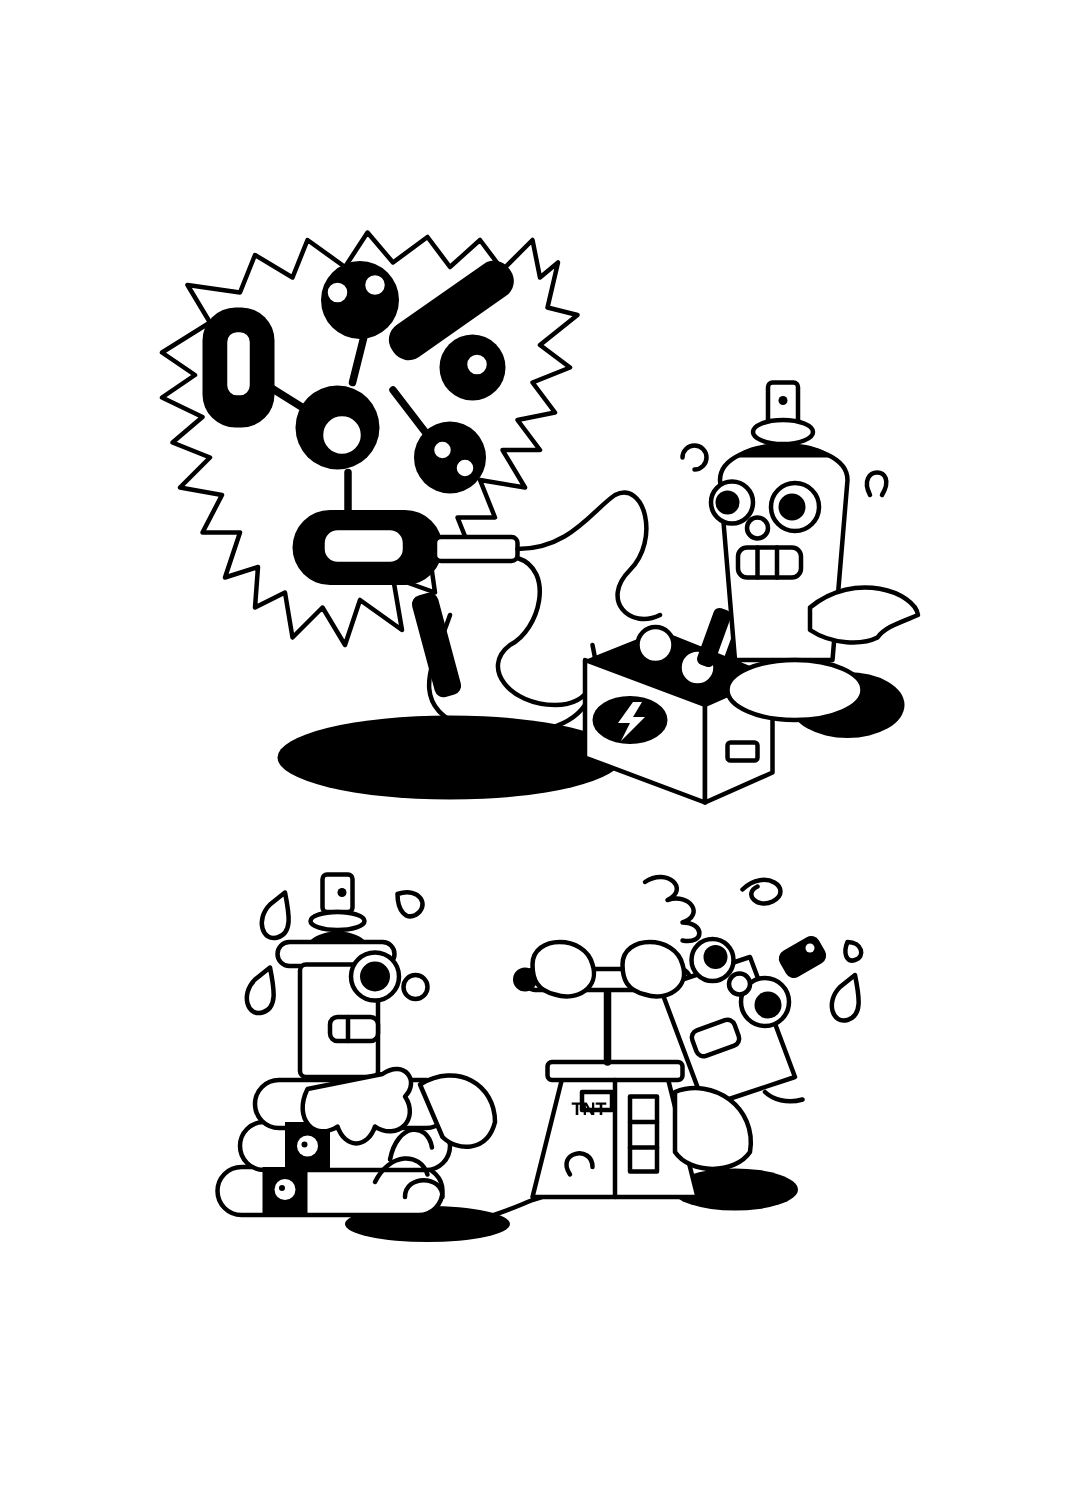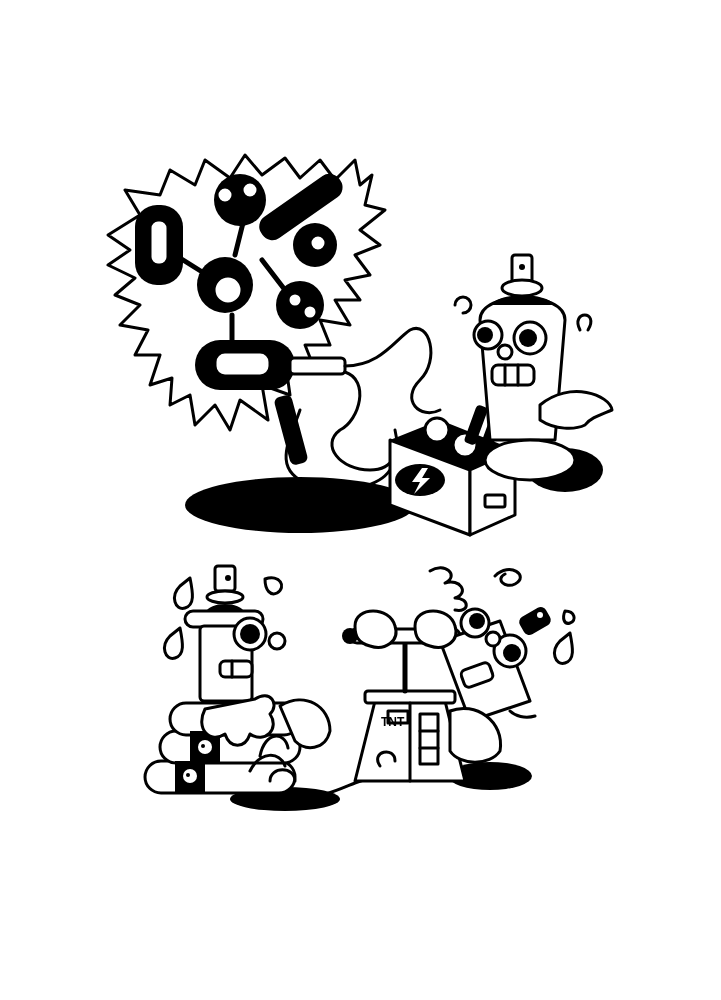--- a/index.html
+++ b/index.html
@@ -80,21 +80,21 @@
       <line class="o" x1="505" y1="365" x2="505" y2="385"></line>
       <line class="o" x1="518" y1="365" x2="518" y2="385"></line>
       <path class="w" d="M540,405 C570,380 610,395 612,410 C600,415 590,418 585,425 C575,430 555,430 540,420 Z"></path>
       <ellipse class="w" cx="530" cy="460" rx="45" ry="20"></ellipse>
       <path class="o" d="M455,305 a8,8 0 1 1 8,8"></path>
       <path class="o" d="M580,330 c-10,-20 20,-20 8,0"></path>
     </g>
   </svg>
 </div>
 
-<div class="scene" style="left:0;top:531px;width:571px;height:440px;text-align:right;">
+<div class="scene" style="left:0;top:548px;width:571px;height:440px;text-align:right;">
   <svg width="721" height="440" viewBox="0 0 721 440">
     <ellipse class="k" cx="285" cy="268" rx="55" ry="12"></ellipse>
     <ellipse class="k" cx="490" cy="245" rx="42" ry="14"></ellipse>
 
     <path class="w" d="M180,55 c-10,10 -5,25 5,22 c10,-3 8,-15 5,-30 z"></path>
     <path class="w" d="M265,48 c15,-5 22,8 12,14 c-6,3 -12,-2 -12,-14 z"></path>
     <path class="w" d="M170,105 c-10,10 -5,25 5,22 c10,-3 8,-15 5,-30 z"></path>
 
     <g>
       <rect class="w" x="145" y="230" width="150" height="32" rx="16"></rect>

